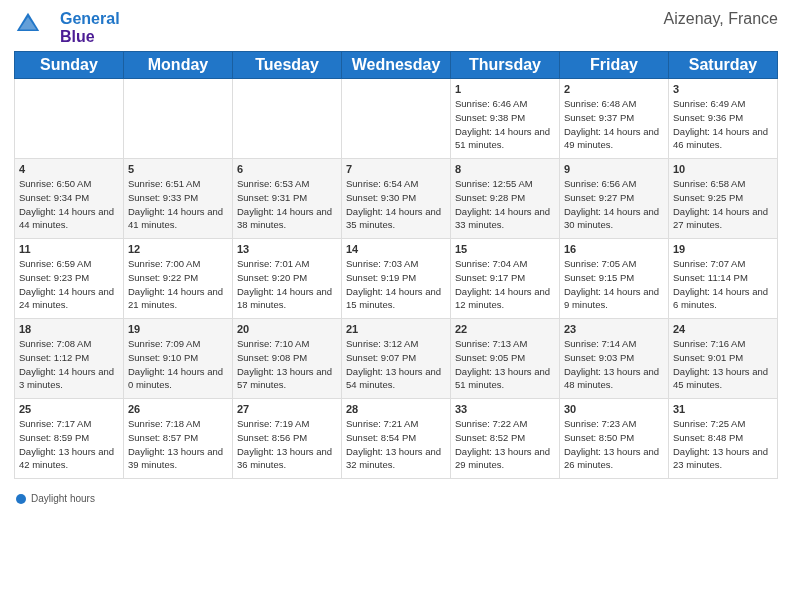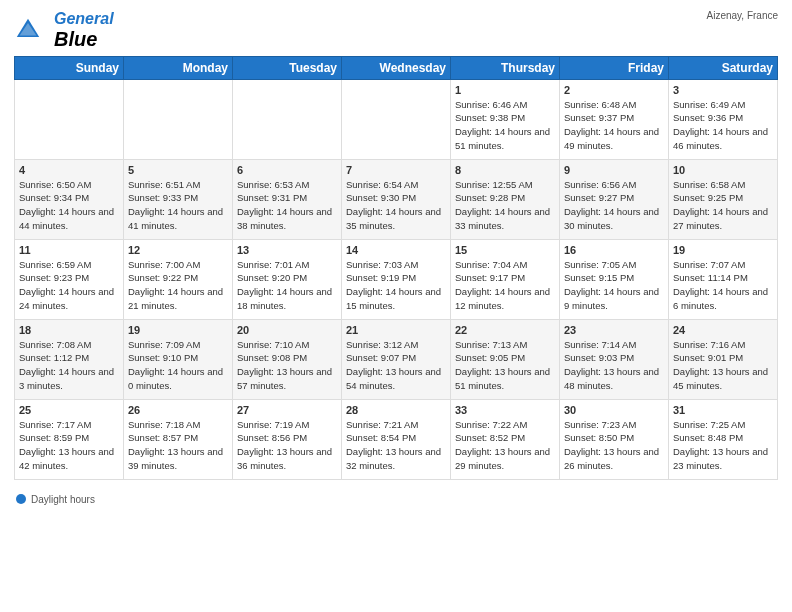--- a/index.html
+++ b/index.html
@@ -15,54 +15,53 @@
       padding: 10px 14px 6px 14px;
     }
     .header-row {
       display: flex;
       justify-content: space-between;
       align-items: flex-start;
       margin-bottom: 6px;
     }
     .logo {
       display: flex;
-      align-items: center;
-      gap: 12px;
-      font-style: italic;
+      align-items: flex-start;
+      gap: 18px;
     }
     .logo-icon {
       width: 28px;
       height: 28px;
     }
     .title-block {
       text-align: right;
     }
     .month-year {
       font-size: 32px;
       font-weight: bold;
       color: #333;
       line-height: 1.1;
     }
     .location {
-      font-size: 10px;
+      font-size: 16px;
       color: #555;
       text-align: center;
     }
     table {
       width: 100%;
       border-collapse: collapse;
       table-layout: fixed;
     }
     thead th {
       background-color: #2176c8;
       color: #fff;
-      font-size: 12px;
+      font-size: 16px;
       font-weight: bold;
       padding: 4px 4px;
-      text-align: right;
+      text-align: center;
       border: 1px solid #1a5fa0;
     }
     tbody td {
       vertical-align: top;
       font-size: 9.5px;
       color: #333;
       padding: 4px 4px;
       border: 1px solid #ddd;
       height: 80px;
       background: #fff;
@@ -106,21 +105,21 @@
   <div class="header-row">
     <div class="logo">
       <svg class="logo-icon" viewBox="0 0 40 40" xmlns="http://www.w3.org/2000/svg">
         <polygon points="20,4 36,30 4,30" fill="#2176c8"></polygon>
         <polygon points="20,10 32,28 8,28" fill="#fff" opacity="0.3"></polygon>
       </svg>
       <div>
         <div style="font-size:16px;font-weight:bold;color:#333;line-height:1.1;">
           <span style="color:#2176c8;">General</span>
         </div>
-        <div style="font-size:20px;font-weight:bold;color:#000000;line-height:1.1;">Blue</div>
+        <div style="font-size:16px;font-weight:bold;color:#4c1d95;line-height:1.1;">Blue</div>
       </div>
     </div>
     <div class="title-block">
       <div class="location">Aizenay, France</div>
     </div>
   </div>
 
   <table>
     <thead>
       <tr>

